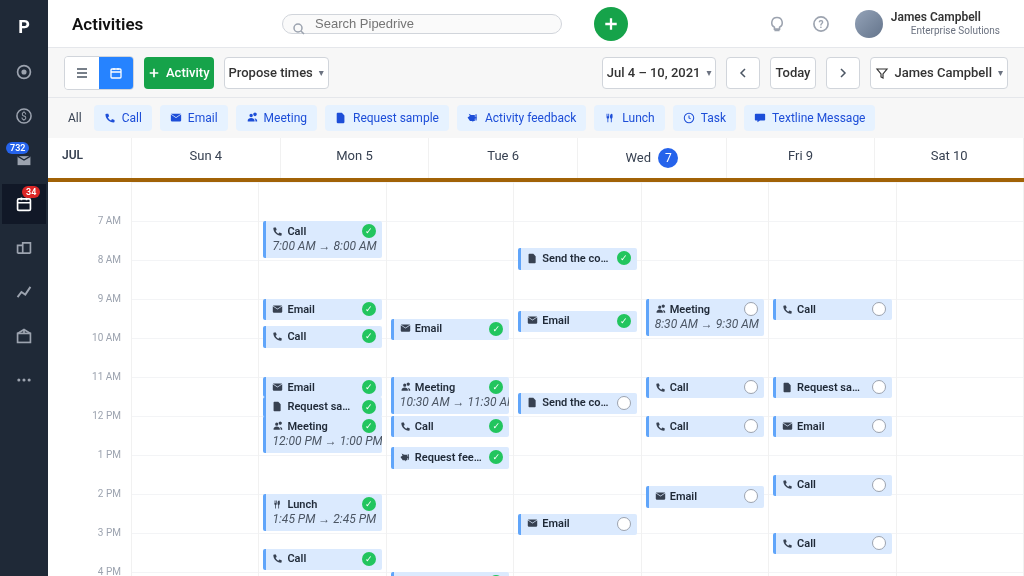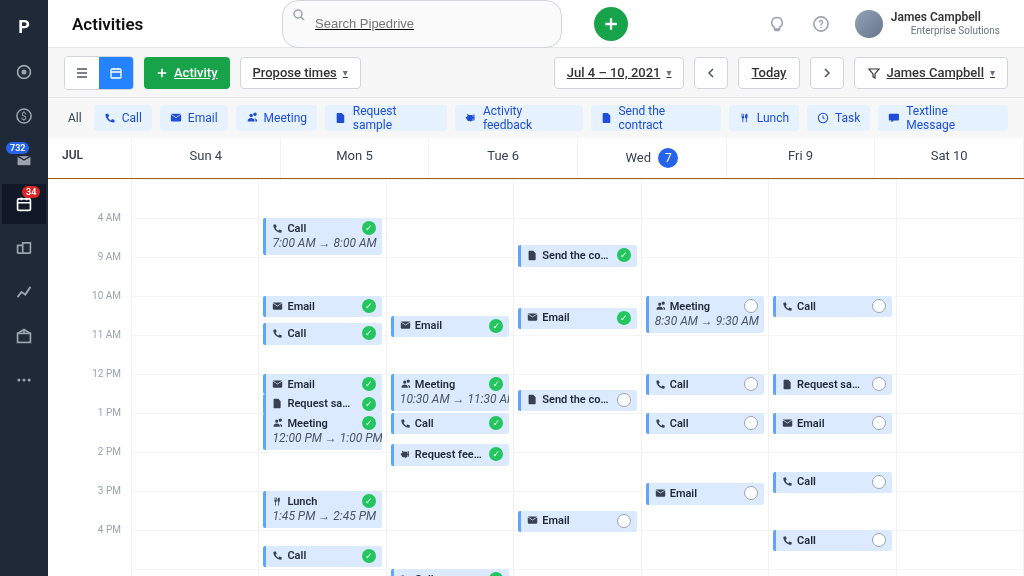--- a/index.html
+++ b/index.html
@@ -16,52 +16,52 @@
 .badge-red { position: absolute; top: 2px; left: 20px; background: #dc2626; color: #fff; font-size: 9px; padding: 1px 4px; border-radius: 8px; font-weight: 600; }
 
 
 .main { flex: 1; display: flex; flex-direction: column; min-width: 0; }
 
 
 .topbar { height: 48px; display: flex; align-items: center; padding: 0 24px; gap: 24px; border-bottom: 1px solid #e5e7eb; }
 .topbar .page-title { font-size: 17px; font-weight: 600; color: #111; }
 .topbar .spacer { flex: 1; }
 .search-box { position: relative; width: 280px; }
-.search-box input { width: 100%; height: 48px; border: 1px solid #d1d5db; border-radius: 16px; padding: 0 12px 0 32px; font-size: 13px; background: #fafafa; text-decoration: underline; }
+.search-box input { width: 100%; height: 20px; border: 1px solid #d1d5db; border-radius: 16px; padding: 0 12px 0 32px; font-size: 13px; background: #fafafa; }
 .search-box .search-ic { position: absolute; left: 10px; top: 8px; color: #9ca3af; }
 .fab { width: 34px; height: 34px; border-radius: 50%; background: #16a34a; color: #fff; display: flex; align-items: center; justify-content: center; cursor: pointer; margin-left: 8px; }
 .fab svg { width: 16px; height: 16px; }
 .top-icon { color: #9ca3af; cursor: pointer; width: 20px; height: 20px; display: flex; align-items: center; justify-content: center; }
 .user-block { display: flex; align-items: center; gap: 8px; cursor: pointer; }
 .avatar { width: 28px; height: 28px; border-radius: 50%; background: linear-gradient(135deg,#94a3b8,#64748b); }
 .user-block .utext { display: flex; flex-direction: column; line-height: 1.1; }
 .user-block .uname { font-size: 12px; font-weight: 600; }
 .user-block .ucomp { font-size: 10px; color: #6b7280; padding-left: 20px; }
 
 
 .toolbar { height: 50px; display: flex; align-items: center; padding: 0 16px; gap: 10px; background: #f7f7f7; border-bottom: 1px solid #e5e7eb; }
 .seg-group { display: flex; border: 1px solid #d1d5db; border-radius: 4px; overflow: hidden; }
 .seg-btn { width: 34px; height: 32px; display: flex; align-items: center; justify-content: center; color: #4b5563; cursor: pointer; background: #fff; }
 .seg-btn.active { background: #2683ff; color: #fff; }
-.btn { height: 32px; border-radius: 4px; padding: 0 12px; display: flex; align-items: center; gap: 6px; cursor: pointer; font-size: 13px; font-weight: 500; border: 1px solid #d1d5db; background: #fff; text-decoration: underline; }
+.btn { height: 32px; border-radius: 4px; padding: 0 4px; display: flex; align-items: center; gap: 6px; cursor: pointer; font-size: 13px; font-weight: 500; border: 1px solid #d1d5db; background: #fff; }
 .btn.green { background: #16a34a; color: #fff; border: none; }
 .btn .chev { font-size: 10px; color: #6b7280; }
 .btn.green .chev, .btn.green svg { color: #fff; }
 .toolbar .spacer { flex: 1; }
 .icon-btn { width: 34px; height: 32px; border: 1px solid #d1d5db; border-radius: 4px; background: #fff; display: flex; align-items: center; justify-content: center; cursor: pointer; color: #4b5563; }
 
 
 .filter-row { height: 40px; display: flex; align-items: center; padding: 0 16px; gap: 8px; background: #f7f7f7; }
 .filter-all { font-size: 12px; color: #374151; padding: 0 4px; cursor: pointer; }
 .chip { height: 26px; background: #e6f2ff; border-radius: 4px; padding: 0 10px; display: flex; align-items: center; gap: 6px; font-size: 12px; color: #1d4ed8; cursor: pointer; }
 .chip svg { width: 12px; height: 12px; }
 
 
 .cal-wrap { flex: 1; display: flex; flex-direction: column; overflow: hidden; }
-.cal-header { display: flex; border-bottom: 1px solid #a16207; justify-content: flex-end; }
+.cal-header { display: flex; border-bottom: 4px solid #a16207; justify-content: flex-end; }
 .cal-header .month-cell { width: 84px; padding: 10px 0 10px 14px; font-size: 12px; font-weight: 600; color: #374151; border-right: 1px solid #f1f1f1; }
 .cal-header .day-cell { flex: 1; text-align: center; padding: 10px 0; font-size: 13px; color: #374151; border-right: 1px solid #f1f1f1; }
 .today-pill { display: inline-flex; align-items: center; justify-content: center; width: 20px; height: 20px; border-radius: 50%; background: #2563eb; color: #fff; font-size: 12px; margin-left: 4px; }
 
 .cal-body { flex: 1; display: flex; overflow: hidden; }
 .time-col { width: 84px; border-right: 1px solid #f1f1f1; }
 .time-slot { height: 39px; text-align: right; padding: 0 10px; font-size: 10px; color: #9ca3af; position: relative; }
 .time-slot span { position: relative; top: -6px; }
 .grid { flex: 1; display: flex; position: relative; }
 .day-col { flex: 1; border-right: 1px solid #f1f1f1; position: relative; }
@@ -326,26 +326,20 @@
             <svg viewBox="0 0 14 14">
               <use href="#ic-doc"></use>
             </svg>
             <span>Request sample</span>
           </div>
           <div class="chip">
             <svg viewBox="0 0 14 14">
               <use href="#ic-feedback"></use>
             </svg>
             <span>Activity feedback</span>
-          </div>
-          <div class="chip">
-            <svg viewBox="0 0 14 14">
-              <use href="#ic-doc"></use>
-            </svg>
-            <span>Send the contract</span>
           </div>
           <div class="chip">
             <svg viewBox="0 0 14 14">
               <use href="#ic-lunch"></use>
             </svg>
             <span>Lunch</span>
           </div>
           <div class="chip">
             <svg viewBox="0 0 14 14">
               <use href="#ic-task"></use>
@@ -369,21 +363,22 @@
             <div class="day-cell">Mon 5</div>
             <div class="day-cell">Tue 6</div>
             <div class="day-cell">Wed <span class="today-pill">7</span></div>
             <div class="day-cell">Fri 9</div>
             <div class="day-cell">Sat 10</div>
           </div>
       </div>
       <div class="cal-body">
         <div class="time-col" id="time-col">
             <div class="time-slot"><span></span></div>
-            <div class="time-slot"><span>4 AM</span></div>
+            <div class="time-slot"><span>7 AM</span></div>
+            <div class="time-slot"><span>8 AM</span></div>
             <div class="time-slot"><span>9 AM</span></div>
             <div class="time-slot"><span>10 AM</span></div>
             <div class="time-slot"><span>11 AM</span></div>
             <div class="time-slot"><span>12 PM</span></div>
             <div class="time-slot"><span>1 PM</span></div>
             <div class="time-slot"><span>2 PM</span></div>
             <div class="time-slot"><span>3 PM</span></div>
             <div class="time-slot"><span>4 PM</span></div>
           </div>
         <div class="grid" id="grid">

